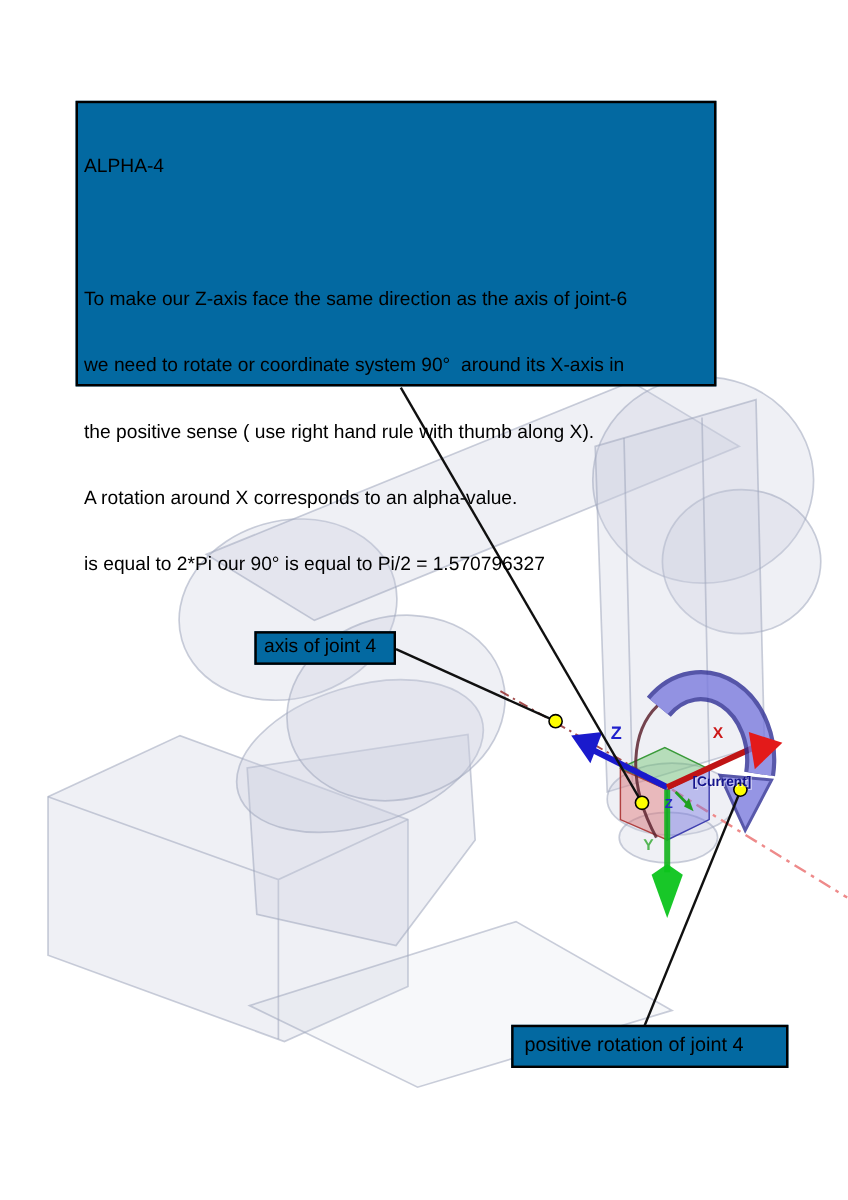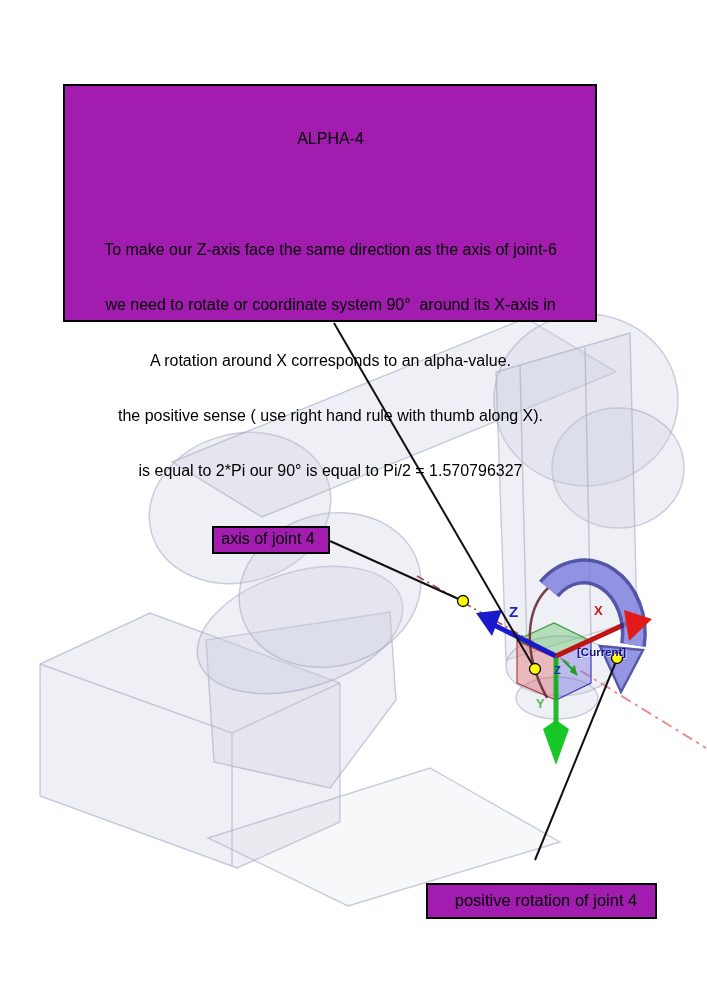--- a/index.html
+++ b/index.html
@@ -1,25 +1,25 @@
 <!DOCTYPE html>
 <html><head>
 <meta charset="utf-8">
 <style>
   html,body{margin:0;padding:0;background:#ffffff;}
   #canvas{position:relative;width:707px;height:1000px;background:#ffffff;overflow:hidden;
           font-family:"Liberation Sans","DejaVu Sans",sans-serif;}
   #scene{position:absolute;left:0;top:0;}
-  .callout{position:absolute;background:#a21caf;border:2px solid #000;box-sizing:border-box;
-           color:#000;white-space:pre;text-align:center;}
+  .callout{position:absolute;background:#0369a1;border:2px solid #000;box-sizing:border-box;
+           color:#000;white-space:pre;}
   #note-box{left:63px;top:84px;width:534px;height:238px;padding:7px 4px 0 5px;}
   .note-line{white-space:pre;font-size:16px;line-height:19.4px;min-height:19.4px;color:#000;}
   #axis-callout{left:212px;top:526px;width:118px;height:28px;font-size:16px;
                 padding:2px 12px 0 6px;}
-  #rotation-callout{left:426px;top:883px;width:231px;height:36px;font-size:16.5px;
+  #rotation-callout{left:426px;top:854px;width:231px;height:36px;font-size:16.5px;
                     padding:6px 0 12px 9px;}
   .axis-label{position:absolute;font-weight:bold;}
   #z-label{left:509px;top:603px;font-size:15px;color:#2020CC;}
   #x-label{left:594px;top:603px;font-size:13px;color:#CC1818;}
   #y-label{left:536px;top:696px;font-size:13px;color:#2FA82F;opacity:.8;}
   #z-small-label{left:554px;top:664px;font-size:11px;color:#2828C8;}
   #current-label{left:577px;top:646px;font-size:11.5px;color:#14148C;
                  text-shadow:1px 1px 0 rgba(255,255,255,.55);text-align:center;}
 </style>
 </head>
@@ -85,22 +85,22 @@
     <circle cx="463" cy="601" r="5.5" fill="#FFFF00" stroke="#000" stroke-width="1.3"></circle>
     <circle cx="535" cy="669" r="5.5" fill="#FFFF00" stroke="#000" stroke-width="1.3"></circle>
     <circle cx="617" cy="658" r="5.5" fill="#FFFF00" stroke="#000" stroke-width="1.3"></circle>
   </svg>
 
   <div class="callout" id="note-box">
     <div class="note-line">ALPHA-4</div>
     <div class="note-line"></div>
     <div class="note-line">To make our Z-axis face the same direction as the axis of joint-6</div>
     <div class="note-line">we need to rotate or coordinate system 90°  around its X-axis in</div>
+    <div class="note-line">the positive sense ( use right hand rule with thumb along X).</div>
     <div class="note-line">A rotation around X corresponds to an alpha-value.</div>
-    <div class="note-line">the positive sense ( use right hand rule with thumb along X).</div>
     <div class="note-line">is equal to 2*Pi our 90° is equal to Pi/2 = 1.570796327</div>
     <div class="note-line"></div>
   </div>
 
   <div class="callout" id="axis-callout">axis of joint 4</div>
 
   <div class="callout" id="rotation-callout">positive rotation of joint 4</div>
 
   <span class="axis-label" id="z-label">Z</span>
   <span class="axis-label" id="x-label">X</span>

